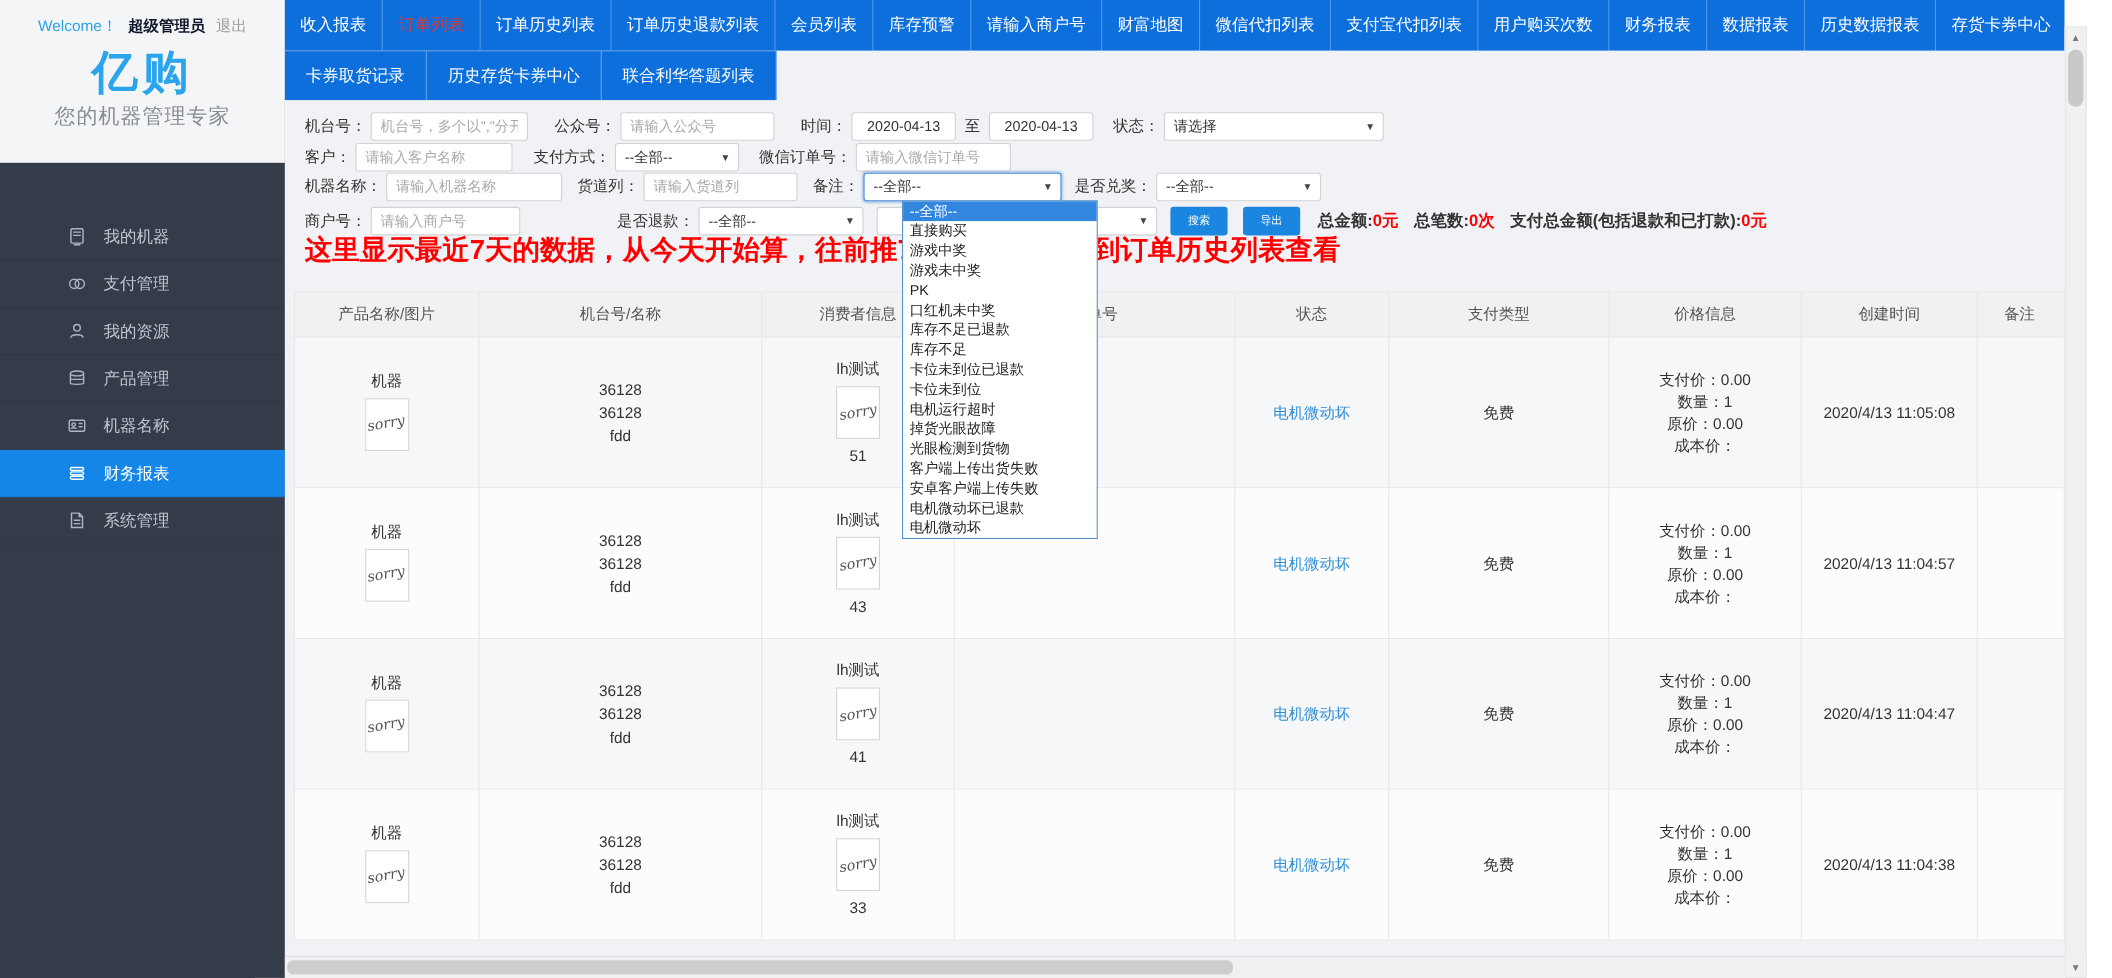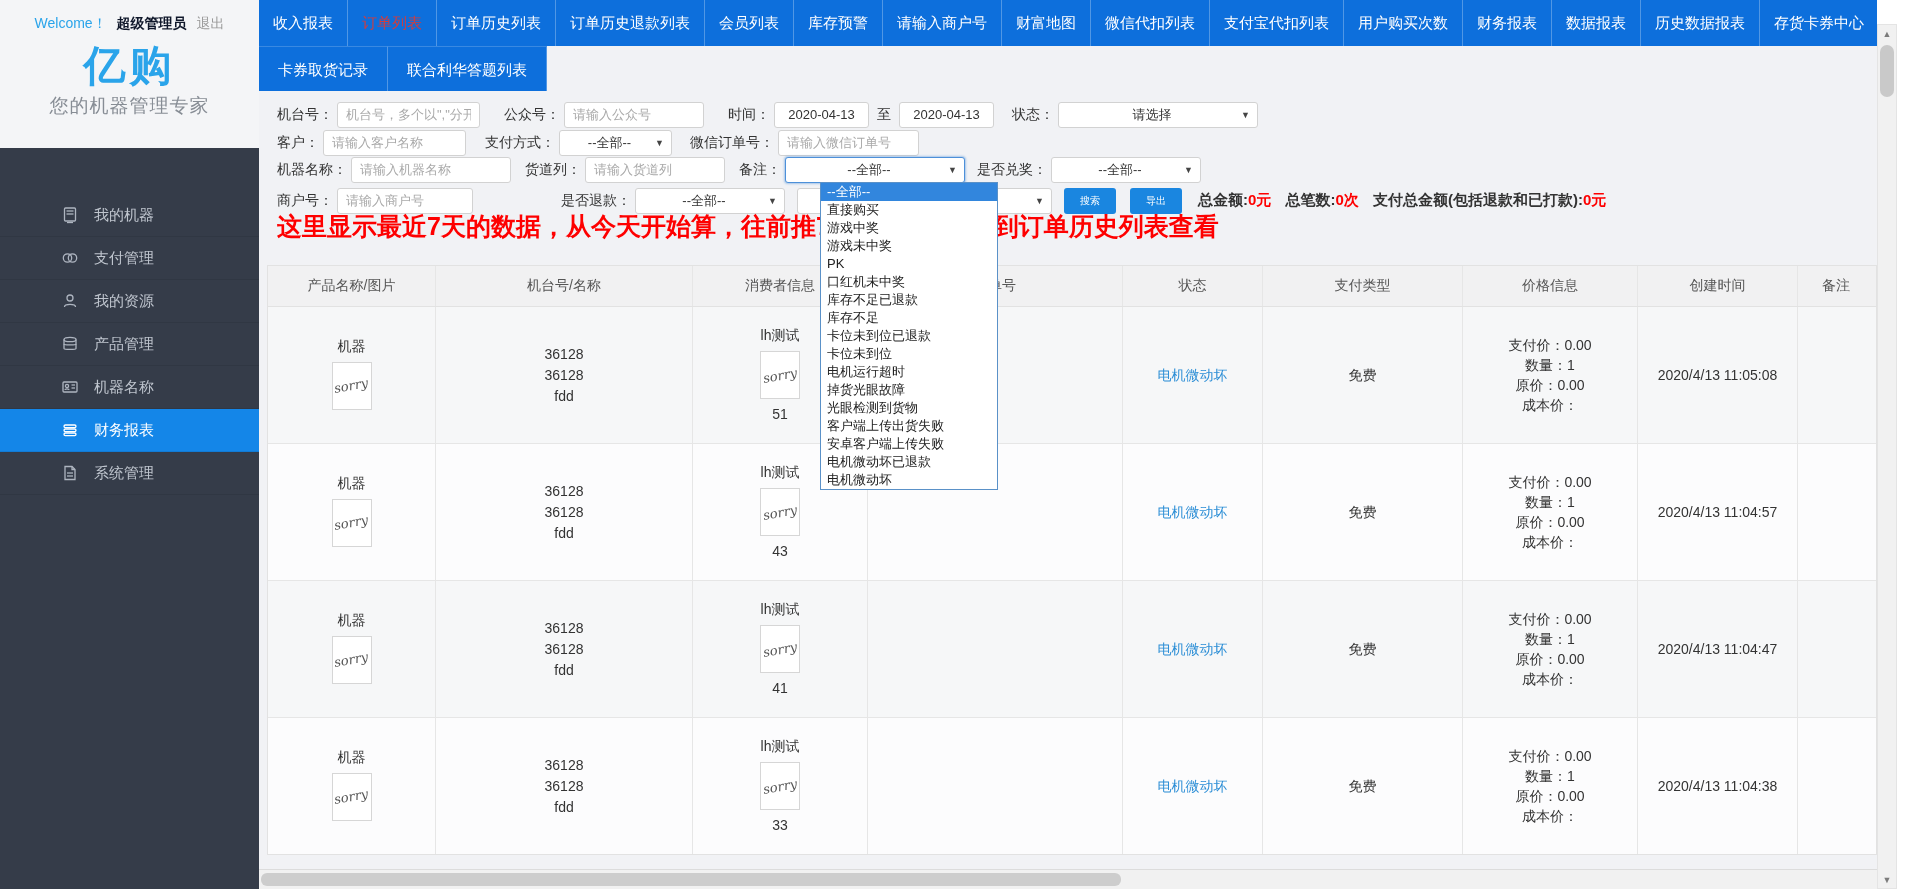--- a/index.html
+++ b/index.html
@@ -36,21 +36,21 @@
                  padding:0 19px;}
 
   
   .frow{position:absolute;left:18px;height:27px;display:flex;align-items:center;white-space:nowrap;}
   .flabel{font-size:14px;color:#333;margin-right:4px;}
   .fin{height:26px;box-sizing:border-box;border:1px solid #d2d2d2;border-radius:3px;background:#fff;
        padding:0 8px;font-size:13px;color:#333;font-family:inherit;}
   .fin::placeholder{color:#a9a9a9;}
   .fin.date{text-align:center;}
   .fsel{height:26px;box-sizing:border-box;border:1px solid #d2d2d2;border-radius:3px;background:#fff;
-        display:flex;align-items:center;position:relative;padding:0 20px 0 8px;font-size:13px;color:#333;cursor:pointer;justify-content:center;}
+        display:flex;align-items:center;position:relative;padding:0 20px 0 8px;font-size:13px;color:#333;cursor:pointer;}
   .fsel .caret{position:absolute;right:7px;top:7px;font-size:9px;color:#444;}
   .fsel.focused{border-color:#4d90d9;box-shadow:0 0 2px 1px rgba(77,144,217,0.45);}
   .btn{height:26px;border:none;border-radius:3px;background:var(--button-blue,#1a86e0);color:#fff;
        font-size:10px;padding:0 16px;cursor:pointer;font-family:inherit;}
   .totals{font-size:15px;font-weight:bold;margin-left:16px;}
   .totals .t-label{color:#333;}
   .totals .t-val{color:var(--totals-value-red,#fe0000);margin-right:10px;}
 
   .banner{position:absolute;left:18px;top:210px;font-size:25px;font-weight:bold;
           color:var(--banner-red,#fe0000);white-space:nowrap;}
@@ -214,20 +214,21 @@
 
         <div class="nav-tab">历史数据报表</div>
 
         <div class="nav-tab">存货卡券中心</div>
       </div>
 
     <div class="nav2">
 
         <div class="nav-tab">卡券取货记录</div>
 
+        <div class="nav-tab">历史存货卡券中心</div>
 
         <div class="nav-tab">联合利华答题列表</div>
       </div>
 
     <div class="frow" style="top:101px">
       <span class="flabel">机台号：</span>
       <input class="fin" style="width: 143px;" placeholder="机台号，多个以&quot;,&quot;分开">
       <span class="flabel" style="margin-left:24px">公众号：</span>
       <input class="fin" style="width: 140px;" placeholder="请输入公众号">
       <span class="flabel" style="margin-left:24px">时间：</span>

